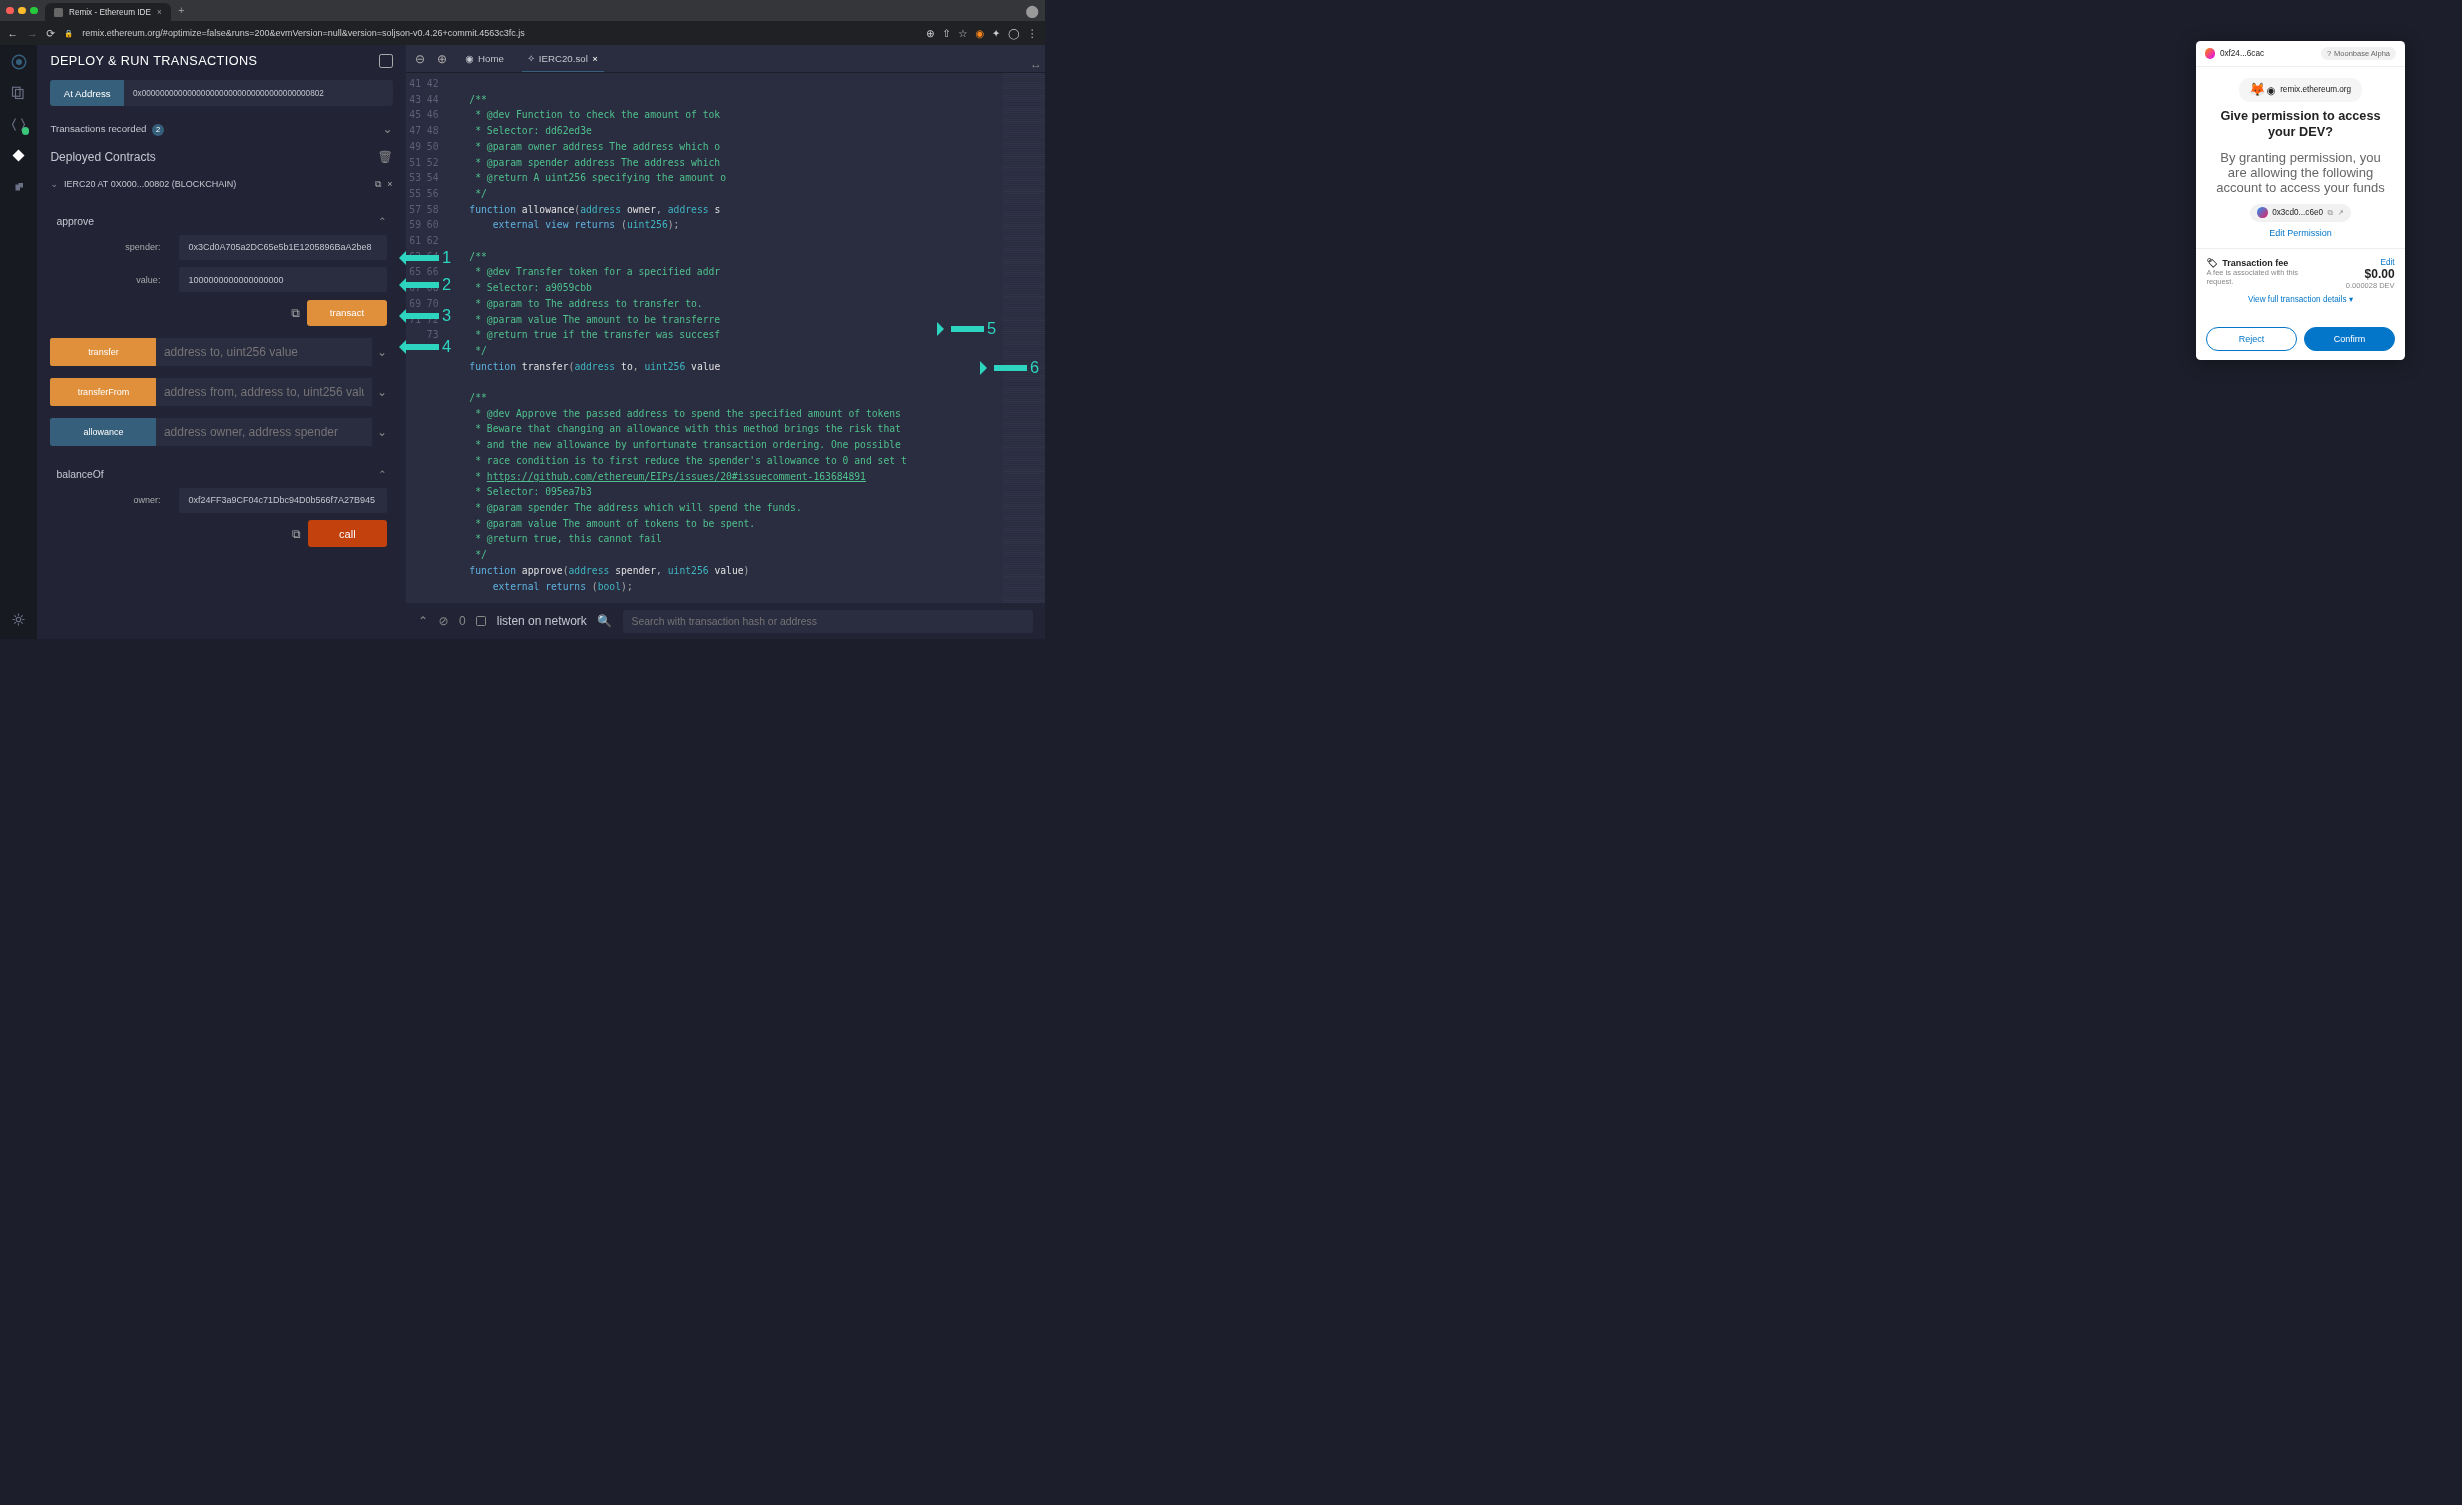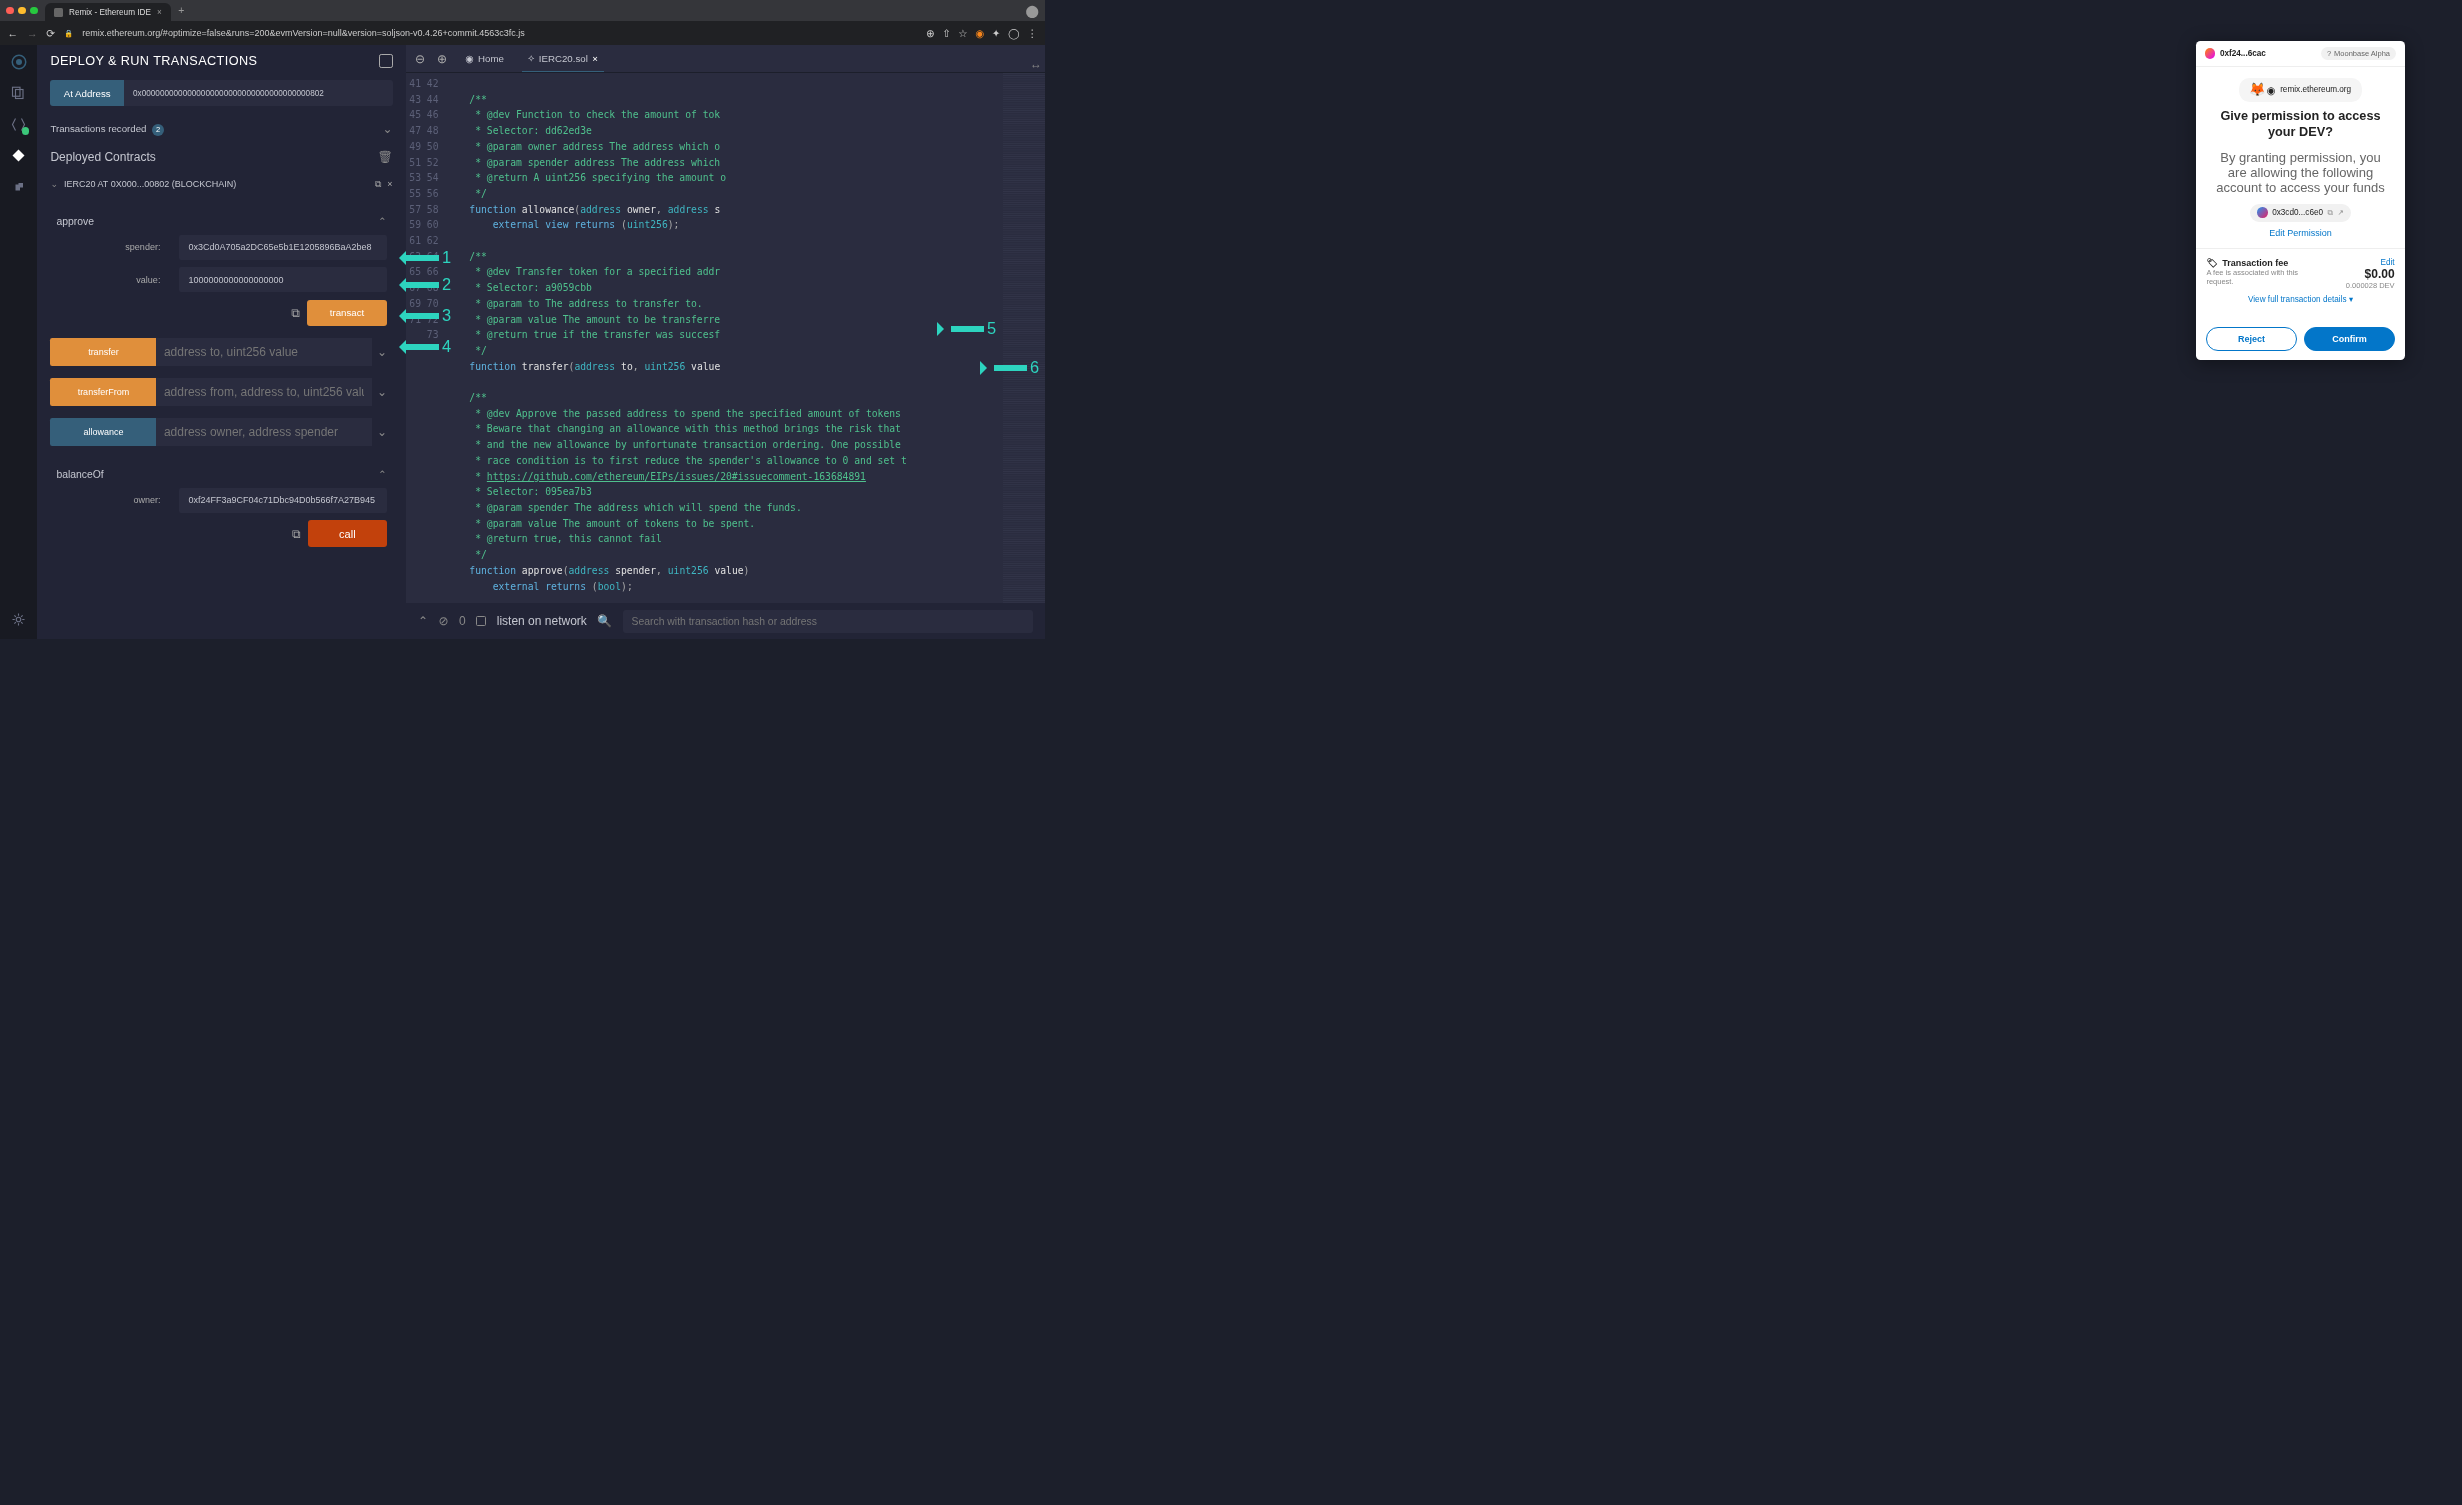--- a/index.html
+++ b/index.html
@@ -358,21 +358,21 @@
   justify-content: space-between;
   align-items: center;
   padding: 6px 9px;
   border-bottom: 0.7px solid #eee;
 }
 .mm-account {
   display: flex;
   align-items: center;
   gap: 4.5px;
   font-size: 8.2px;
-  font-weight: 700;
+  font-weight: 400;
 }
 .mm-account-icon {
   width: 10.4px; height: 10.4px;
   border-radius: 50%;
   background: linear-gradient(135deg, #ff8c00, #e100ff);
 }
 .mm-network {
   background: #f1f1f1;
   padding: 2.2px 6px;
   border-radius: 7.5px;
@@ -471,21 +471,21 @@
 .mm-actions {
   display: flex;
   gap: 7.5px;
   padding: 9px 10.4px;
 }
 .mm-btn {
   flex: 1;
   padding: 6px;
   border-radius: 13.4px;
   font-size: 9px;
-  font-weight: 700;
+  font-weight: 400;
   text-align: center;
   border: 0.7px solid #0376c9;
 }
 .mm-reject { background: #fff; color: #0376c9; }
 .mm-confirm { background: #0376c9; color: #fff; }
 .callout-arrow {
   position: absolute;
   display: flex;
   align-items: center;
   z-index: 8;

